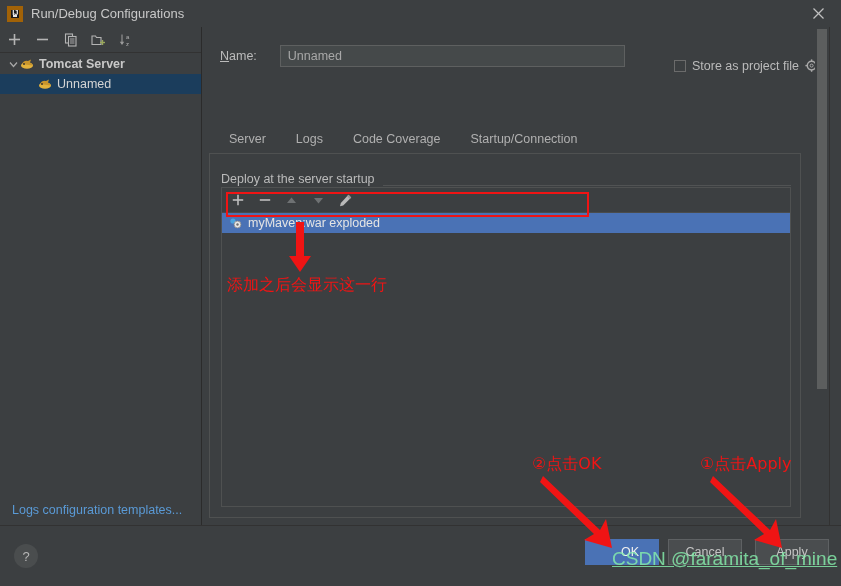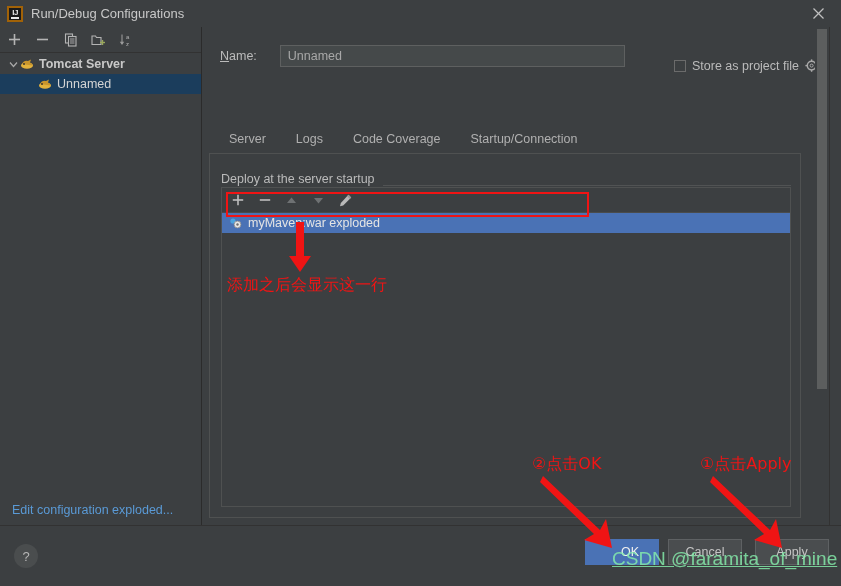--- a/index.html
+++ b/index.html
@@ -17,21 +17,21 @@
   }
 
   
   .titlebar {
     position: absolute; left: 0; top: 0; width: 841px; height: 27px;
     background: #3c3f41;
     display: flex; align-items: center;
   }
   .ij-logo {
     width: 16px; height: 16px; margin-left: 7px;
-    background: #1b1b1b; border: 2px solid #a16207;
+    background: #1b1b1b; border: 4px solid #a16207;
     display: flex; align-items: center; justify-content: center;
     position: relative;
   }
   .ij-logo .ij-text {
     color: #e8e8e8; font-size: 8px; font-weight: bold;
     font-family: "Liberation Sans", sans-serif; letter-spacing: -0.5px;
     line-height: 9px; margin-bottom: 2px;
   }
   .ij-logo .ij-bar {
     position: absolute; bottom: 1px; left: 2px; right: 2px;
@@ -307,21 +307,21 @@
           <svg width="15" height="14" viewBox="0 0 15 14">
             <ellipse cx="7" cy="8.5" rx="6" ry="3.2" fill="#e3b23c"></ellipse>
             <path d="M2 7 Q4 3 8 4 L11 2.5 L10 5.5 Q12.5 6.5 12.5 8.5" fill="#c9952c"></path>
             <circle cx="4" cy="7" r="0.9" fill="#2b2b2b"></circle>
           </svg>
         </span>
         <span>Unnamed</span>
       </div>
     </div>
 
-    <div class="edit-templates">Edit configuration exploded...</div>
+    <div class="edit-templates">Logs configuration templates...</div>
   </div>
 
   <div class="content">
 
     <div class="name-row">
       <span class="name-label"><u>N</u>ame:</span>
       <input class="name-input" type="text" value="Unnamed" style="">
     </div>
 
     <div class="store-wrap">

